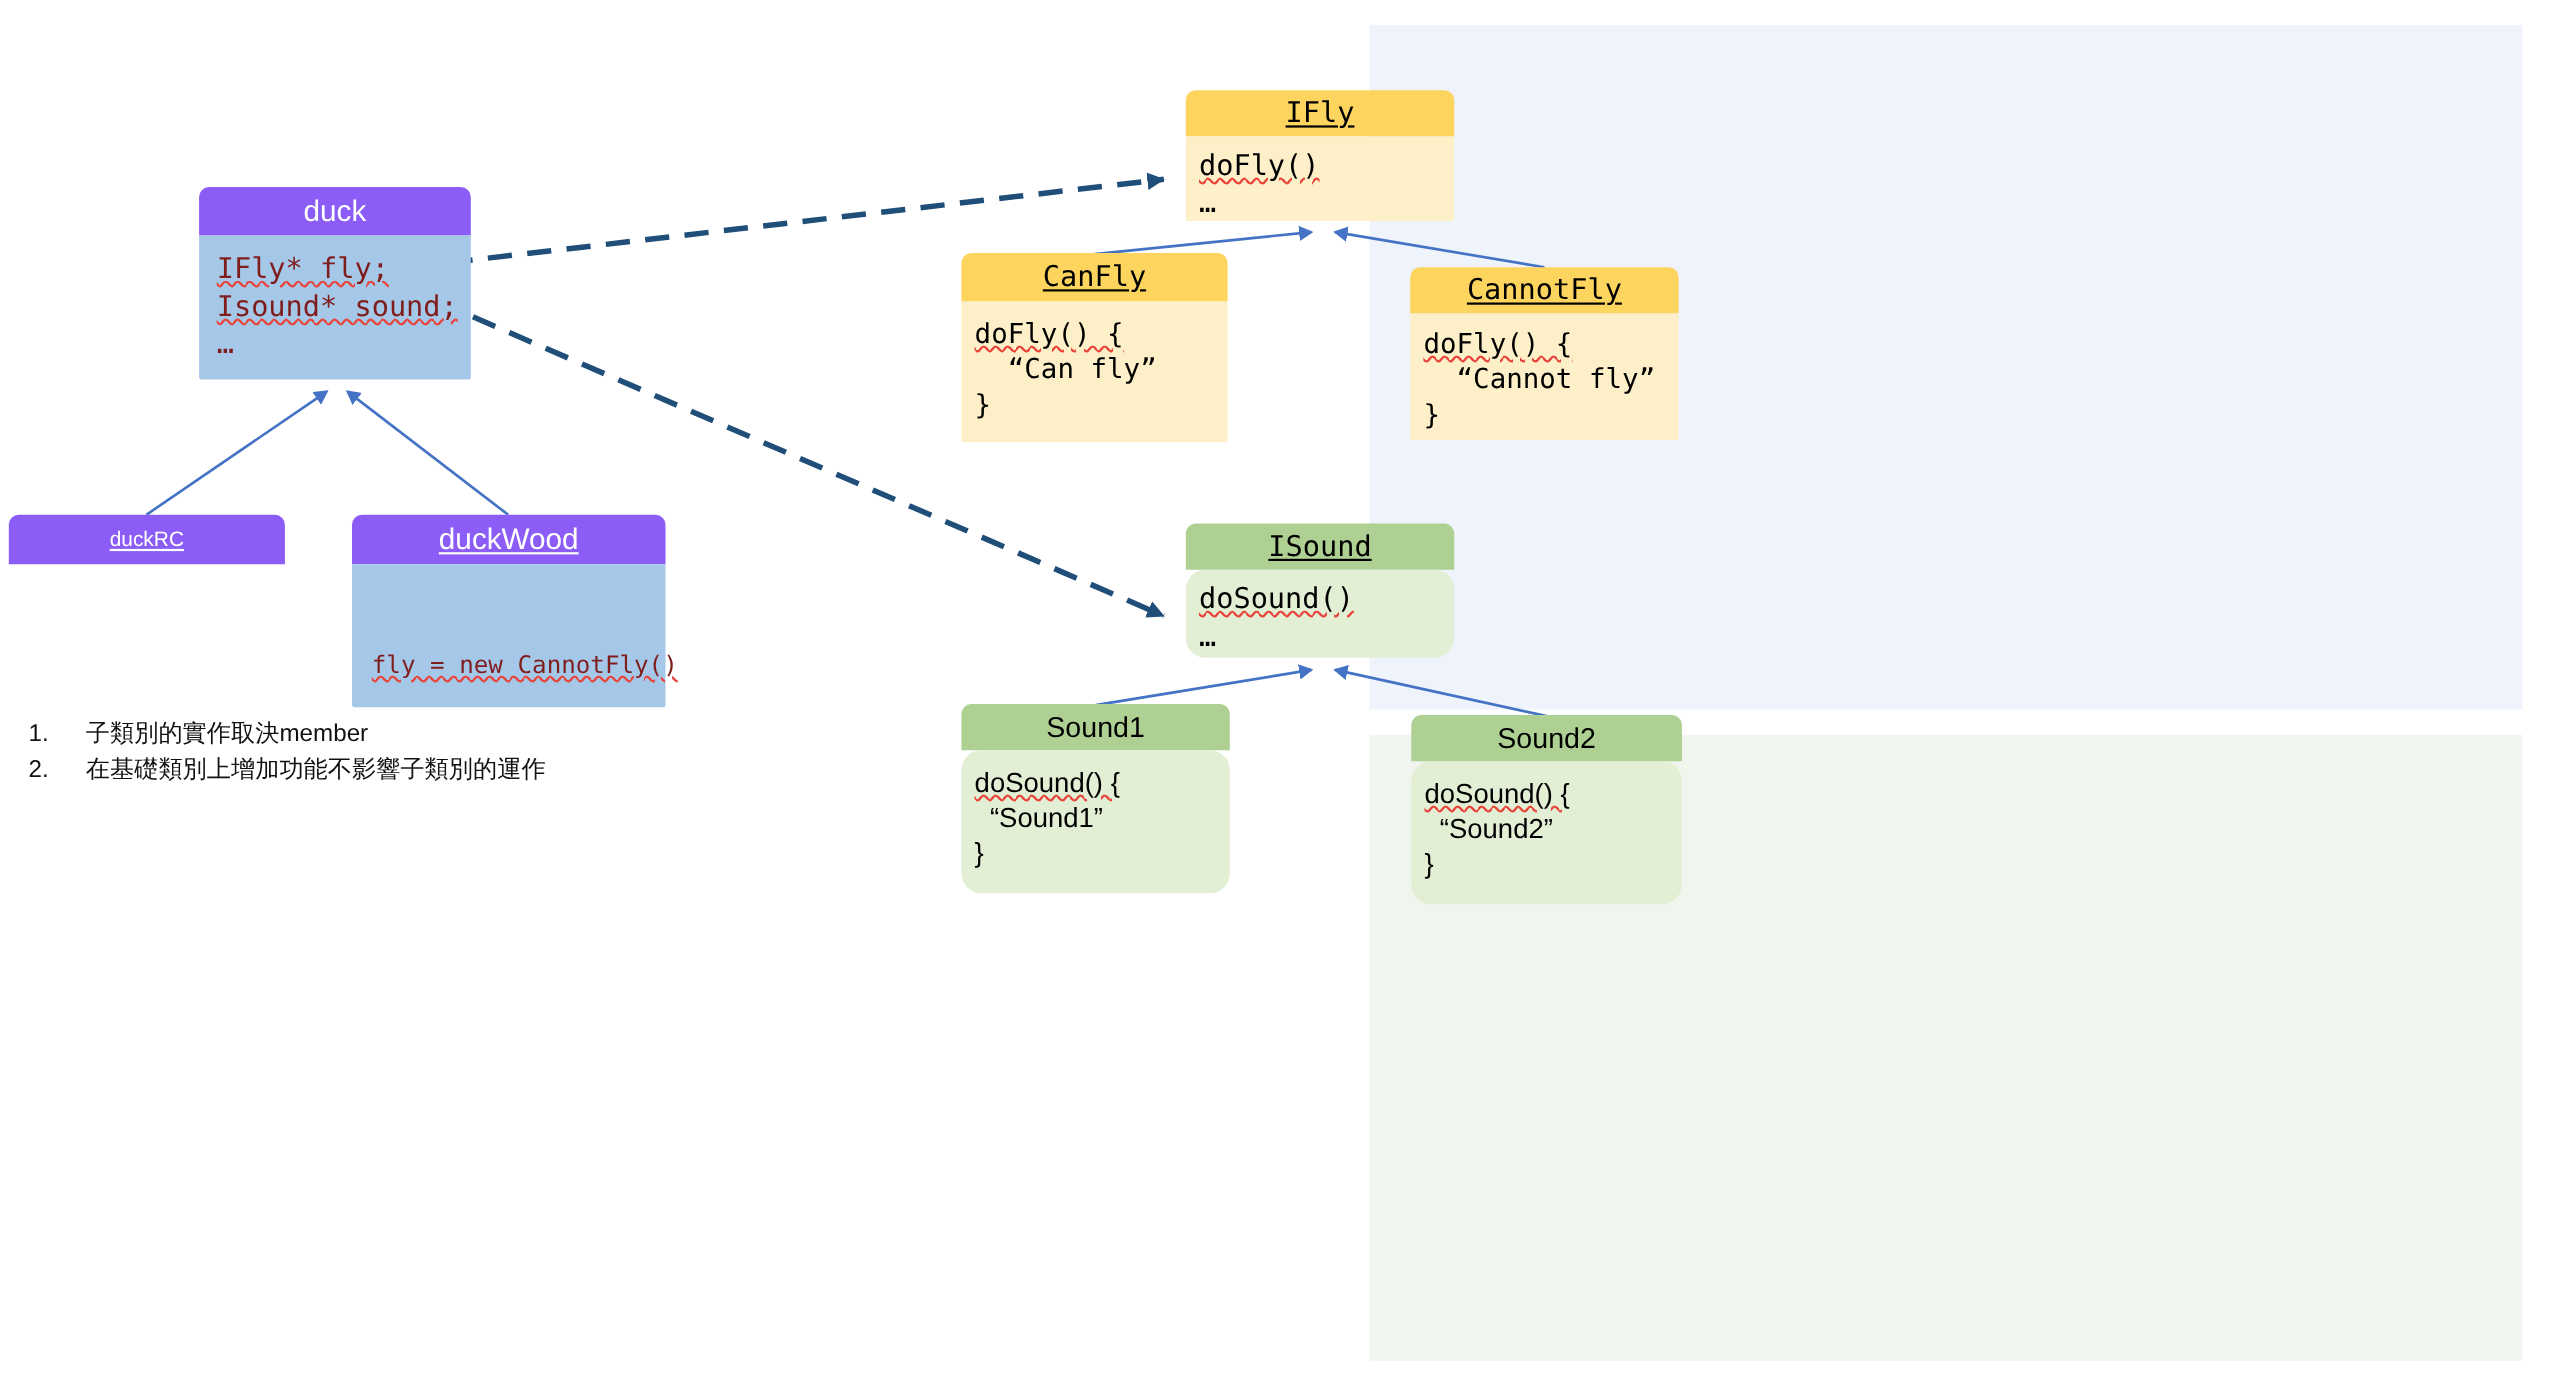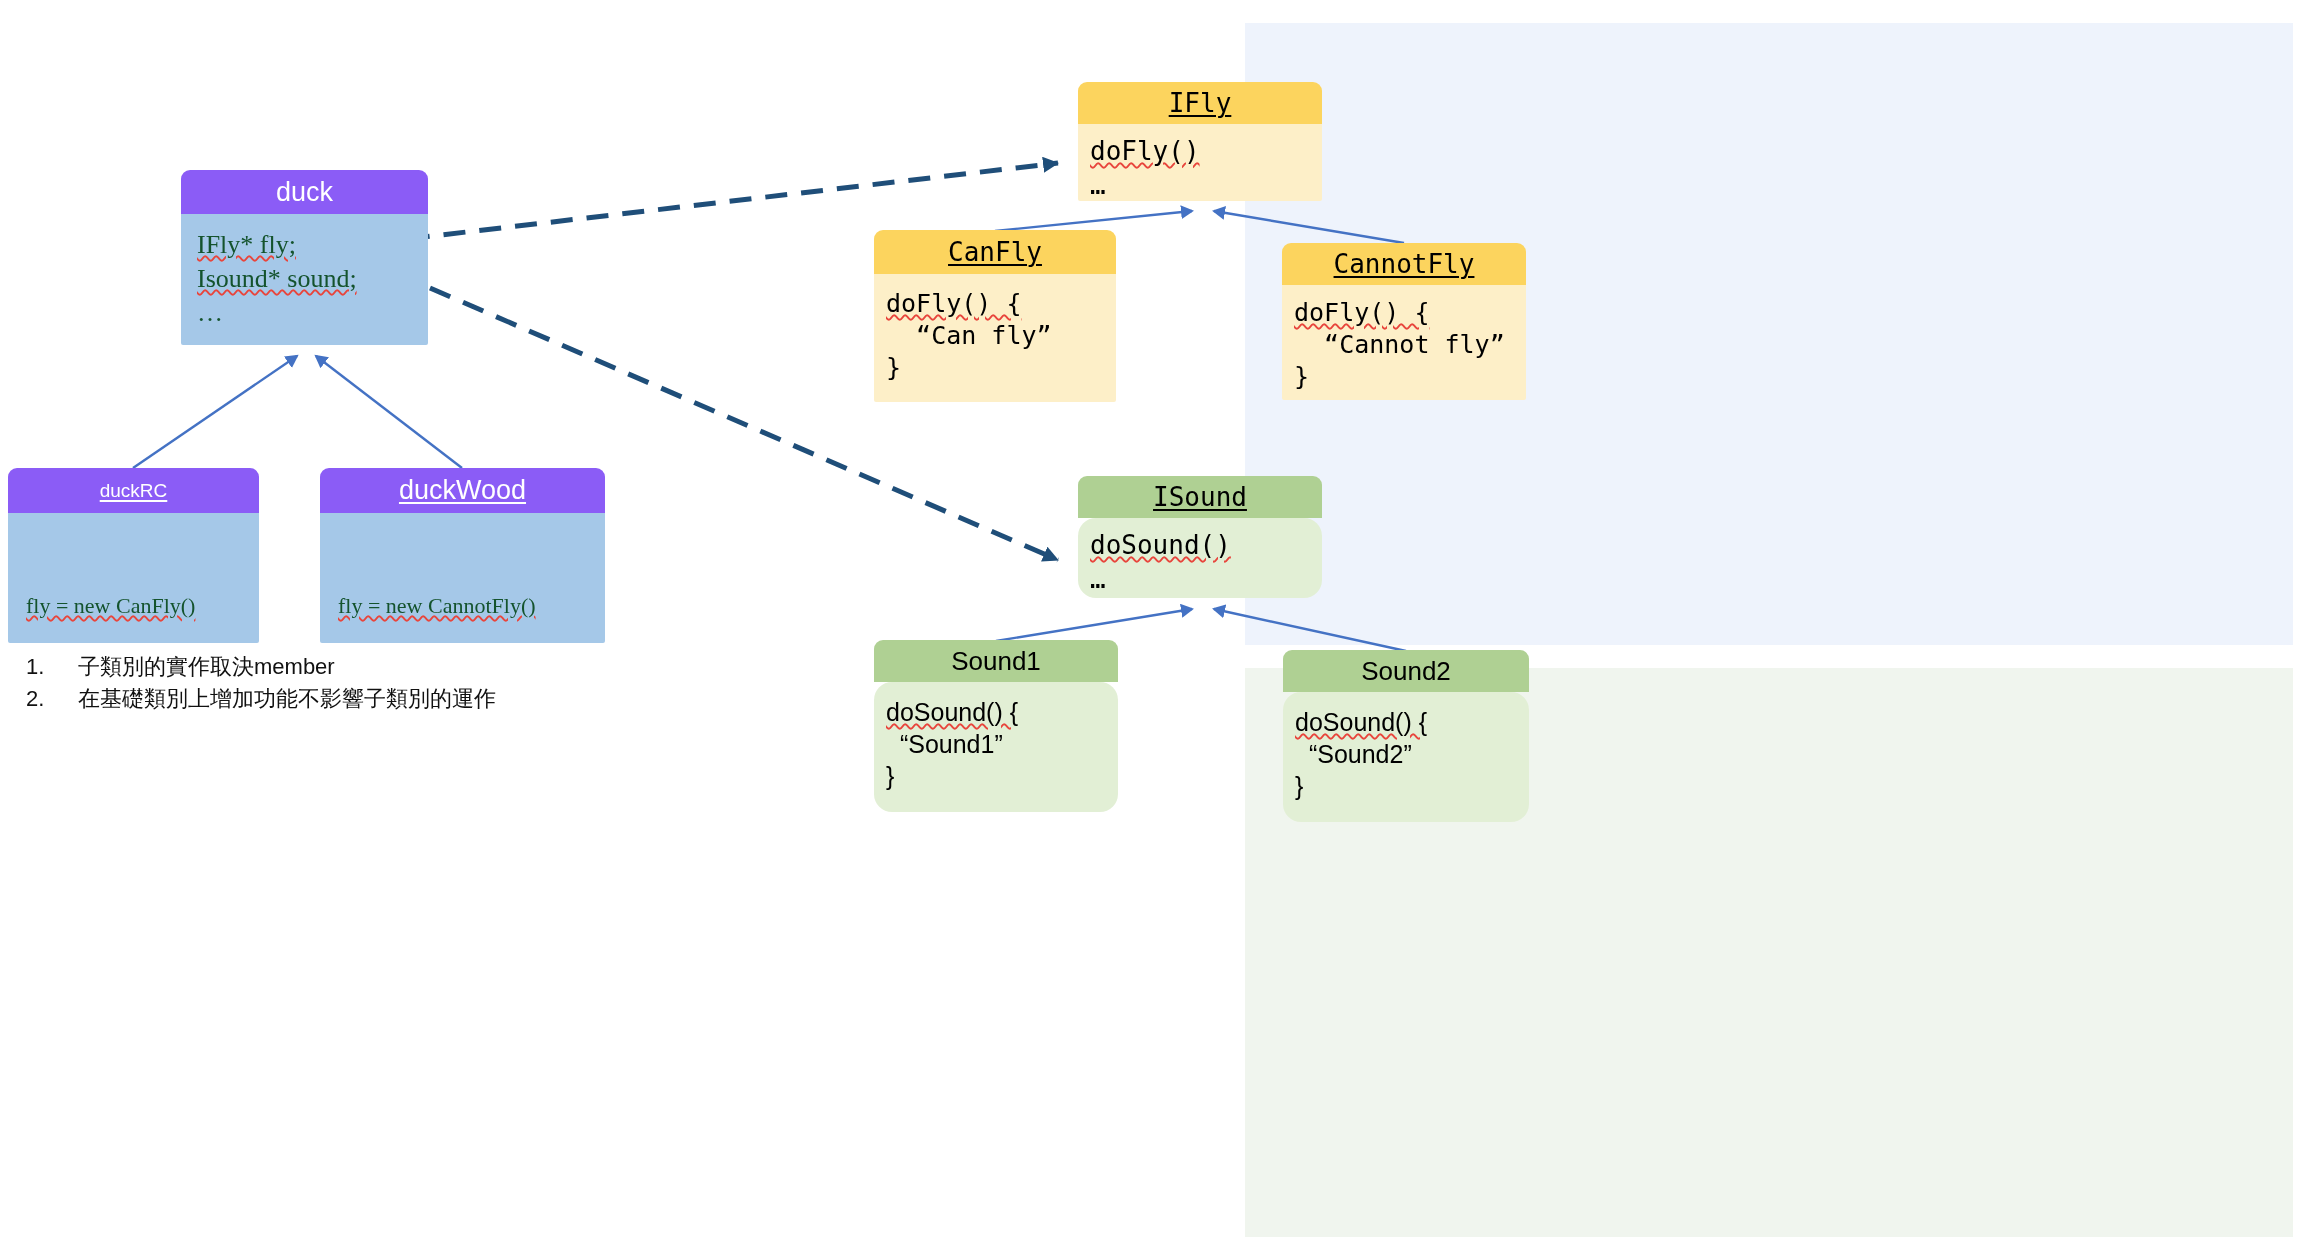--- a/index.html
+++ b/index.html
@@ -23,21 +23,21 @@
     overflow:visible;
   }
   .cbox .body{
     border-radius:0 0 2px 2px;
     box-sizing:border-box;
     white-space:pre;
   }
 
   
   .blue .hdr{background:#8b5cf6;color:#ffffff;}
-  .blue .body{background:#A5C8E8;color:#14532d;font-family:Liberation Serif, serif;}
+  .blue .body{background:#A5C8E8;color:#7f1d1d;}
   
   .yellow .hdr{background:#FCD45E;color:#000000;}
   .yellow .body{background:#FDEFC8;color:#000000;}
   
   .green .hdr{background:#AFD093;color:#000000;}
   .green .body{background:#E2EFD5;color:#000000;border-radius:18px;}
 
   .mono{font-family:"DejaVu Sans Mono","Liberation Mono",monospace;}
   .sans{font-family:"Liberation Sans",sans-serif;}
 
@@ -131,21 +131,20 @@
 
   <div class="cbox blue" id="box-duck">
     <div class="hdr sans">duck</div>
     <div class="body mono"><span class="sq">IFly* fly;</span>
 <span class="sq">Isound* sound;</span>
 <span>…</span></div>
   </div>
 
   <div class="cbox blue" id="box-duckrc">
     <div class="hdr sans uline">duckRC</div>
-    <div class="body mono"><span class="sq">fly = new CanFly()</span></div>
   </div>
 
   <div class="cbox blue" id="box-duckwood">
     <div class="hdr sans uline">duckWood</div>
     <div class="body mono"><span class="sq">fly = new CannotFly()</span></div>
   </div>
 
   <div class="cbox yellow" id="box-ifly">
     <div class="hdr mono uline">IFly</div>
     <div class="body mono"><span class="sq">doFly()</span>

